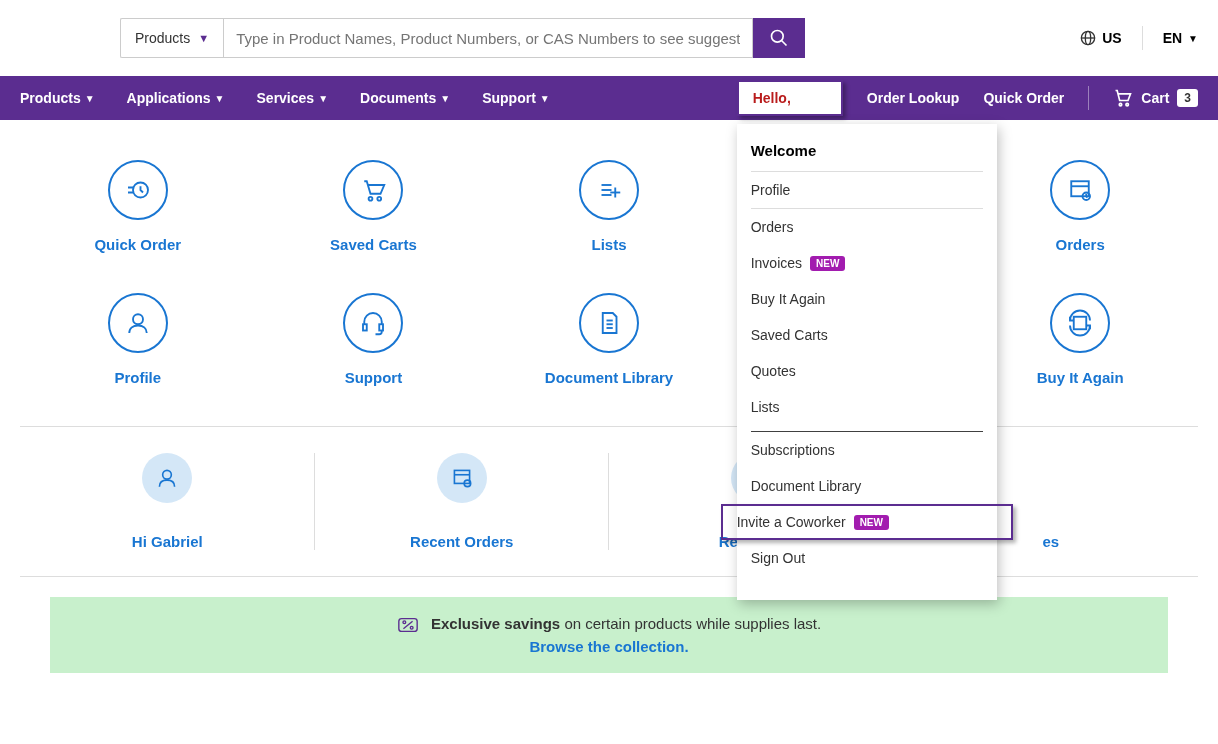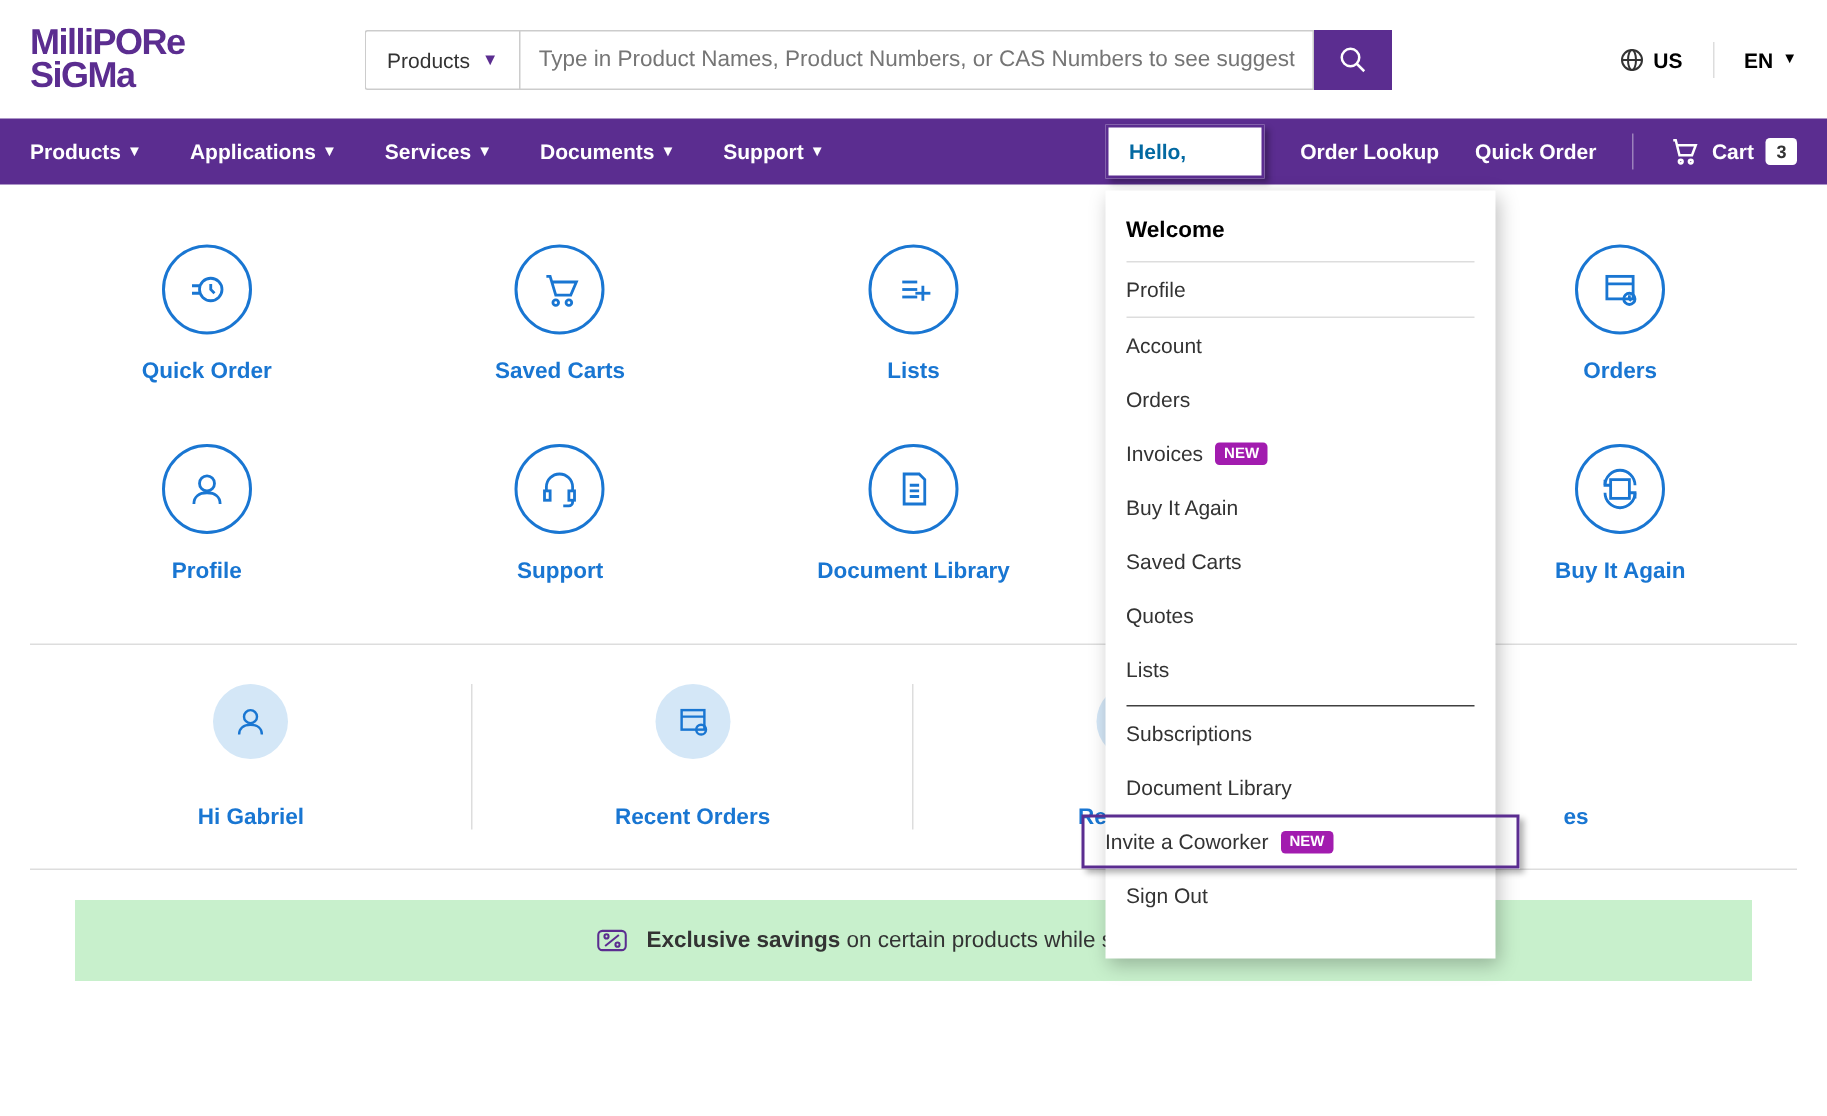--- a/index.html
+++ b/index.html
@@ -16,21 +16,21 @@
 .search-btn svg{width:20px;height:20px;stroke:#fff;fill:none;stroke-width:2}
 .locale{margin-left:auto;display:flex;align-items:center;gap:20px;font-size:14px;font-weight:600}
 .locale-item{display:flex;align-items:center;gap:6px}
 .locale-divider{width:1px;height:24px;background:#ddd}
 .locale .chev{font-size:10px}
 .navbar{background:#5b2d90;display:flex;align-items:center;padding:0 20px;height:44px}
 .nav-left{display:flex;gap:32px}
 .nav-item{color:#fff;font-size:14px;font-weight:600;display:flex;align-items:center;gap:4px;cursor:pointer}
 .nav-item .chev{font-size:10px}
 .nav-right{margin-left:auto;display:flex;align-items:center;gap:24px;position:relative}
-.hello-box{background:#fff;border:2px solid #5b2d90;padding:8px 50px 8px 14px;font-size:14px;font-weight:600;color:#0369a1;position:relative;box-shadow:3px 3px 4px rgba(0,0,0,0.3)}
+.hello-box{background:#fff;border:2px solid #5b2d90;padding:8px 50px 8px 14px;font-size:14px;font-weight:600;color:#b91c1c;position:relative;box-shadow:3px 3px 4px rgba(0,0,0,0.3)}
 .nav-link{color:#fff;font-size:14px;font-weight:600;cursor:pointer}
 .nav-divider{width:1px;height:24px;background:rgba(255,255,255,0.4)}
 .cart-wrap{display:flex;align-items:center;gap:8px;color:#fff;font-size:14px;font-weight:600}
 .cart-badge{background:#fff;color:#333;font-size:12px;font-weight:700;padding:2px 7px;border-radius:3px}
 .dropdown{position:absolute;top:44px;left:0;background:#fff;width:260px;box-shadow:2px 4px 12px rgba(0,0,0,0.25);padding:18px 0 24px;z-index:10}
 .dropdown-inner{padding:0 14px}
 .dd-welcome{font-weight:700;font-size:15px;padding-bottom:12px;border-bottom:1px solid #ddd;margin-bottom:0}
 .dd-item{font-size:14px;color:#333;padding:10px 0;cursor:pointer;display:flex;align-items:center;gap:8px}
 .dd-profile{border-bottom:1px solid #ddd}
 .dd-sep{border-top:1px solid #404040;margin-top:6px;padding-top:10px}
@@ -55,24 +55,20 @@
 .banner-line1{font-size:15px;color:#333}
 .banner-line1 b{font-weight:700}
 .banner-line2{color:#1976d2;font-weight:700;font-size:15px;margin-top:4px;cursor:pointer}
 .banner-icon{display:inline-flex;vertical-align:middle;margin-right:8px}
 .banner-icon svg{width:22px;height:18px;stroke:#5b2d90;fill:none;stroke-width:1.5}
 </style>
 </head>
 <body>
 
 <div class="header">
-  <div class="logo">
-    <span class="logo-top">MilliPORe</span>
-    <span class="logo-bot">SiGMa</span>
-  </div>
   <div class="search-wrap">
     <div class="search-dropdown">
       <span>Products</span>
       <span class="chev">▼</span>
     </div>
     <input class="search-input" placeholder="Type in Product Names, Product Numbers, or CAS Numbers to see suggestions." style="">
     <button class="search-btn">
       <svg viewBox="0 0 24 24">
           <circle cx="10" cy="10" r="7"></circle>
           <line x1="15" y1="15" x2="21" y2="21"></line>
@@ -122,23 +118,20 @@
   <div class="nav-right">
     <div style="position:relative">
       <div class="hello-box">
         <span>Hello,</span>
       </div>
       <div class="dropdown">
         <div class="dropdown-inner">
           <div class="dd-welcome">Welcome</div>
           <div class="dd-item dd-profile">
               <span>Profile</span>
-            </div>
-          <div class="dd-item">
-              <span>Account</span>
             </div>
           <div class="dd-item">
               <span>Orders</span>
             </div>
           <div class="dd-item">
               <span>Invoices</span>
               <span class="new-badge">NEW</span>
             </div>
           <div class="dd-item">
               <span>Buy It Again</span>
@@ -333,13 +326,14 @@
     <span class="banner-icon">
         <svg viewBox="0 0 24 18">
           <rect x="2" y="2" width="20" height="14" rx="3"></rect>
           <circle cx="8" cy="6" r="1.5"></circle>
           <circle cx="16" cy="12" r="1.5"></circle>
           <line x1="7" y1="13" x2="17" y2="5"></line>
         </svg>
       </span>
     <b>Exclusive savings</b><span> on certain products while supplies last.</span>
   </div>
+  <div class="banner-line2">Browse the collection.</div>
 </div>
 
 </body></html>

